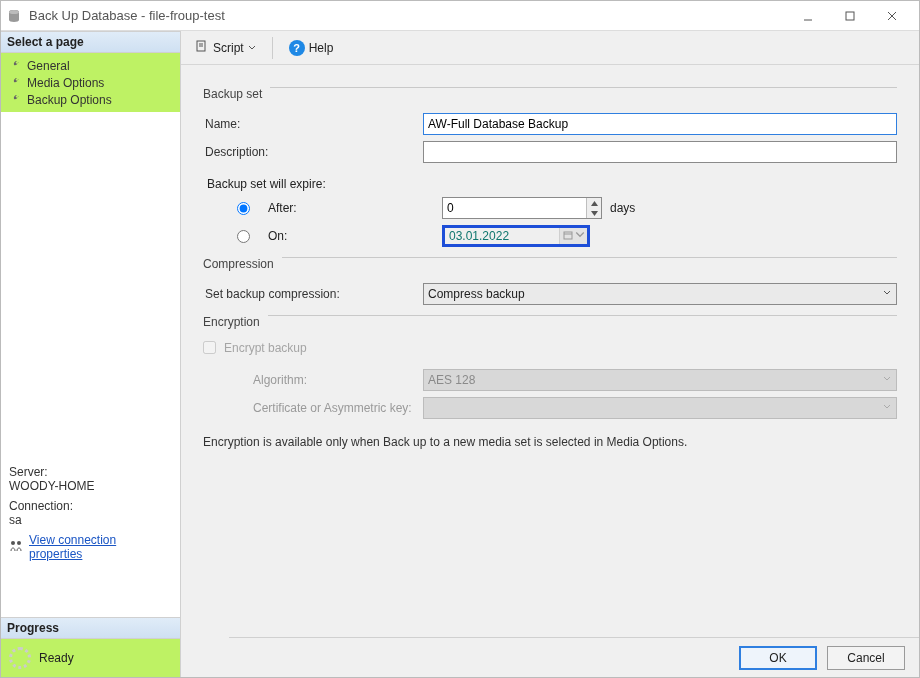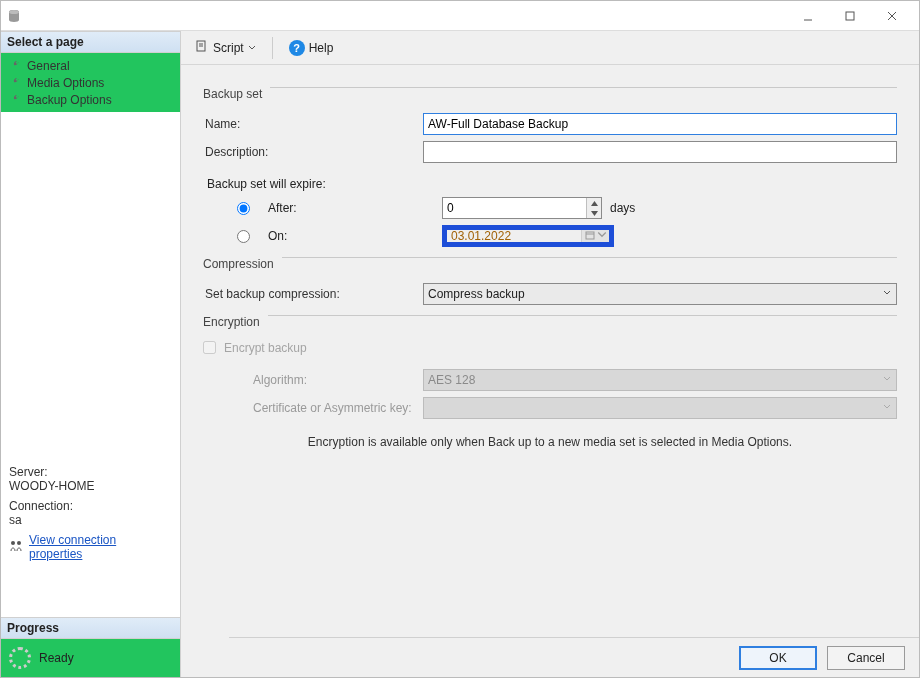--- a/index.html
+++ b/index.html
@@ -39,21 +39,21 @@
   .body {
     flex:1;
     display:flex;
     overflow:hidden;
     background:#f0f0f0;
   }
   .sidebar {
     width:180px;
     display:flex;
     flex-direction:column;
-    background:#22c55e;
+    background:#bef264;
     border-right:1px solid #d0d0d0;
   }
   .side-section-title {
     background: linear-gradient(#e0ecf8, #cfe0f2);
     font-weight:bold;
     padding:3px 6px;
     border-top:1px solid #d0d0d0;
     border-bottom:1px solid #d0d0d0;
   }
   .side-pages { padding:4px 4px 4px 6px; flex:0 0 auto;}
@@ -159,25 +159,25 @@
     border-left:1px solid #bfbfbf;
     display:flex; flex-direction:column;
   }
   .spin-btns .sbtn {
     flex:1; display:flex; align-items:center; justify-content:center;
     background:#eee;
   }
   .spin-btns svg { width:7px; height:5px; display:block; }
   .date-wrap {
     display:flex; align-items:center;
-    width:172px;
-    border:5px solid #1d4ed8;
+    width:148px;
+    border:3px solid #1d4ed8;
     height:22px;
     background:#efefef;
-    color:#a16207;
+    color:#0f766e;
   }
   .date-wrap .datetext { flex:1; padding:0 4px; font-size:12px; }
   .date-wrap .datebtn {
     width:28px; height:100%; border-left:1px solid #cfcfcf;
     display:flex; align-items:center; justify-content:center; gap:2px;
     background:#e3e3e3;
   }
   .date-wrap svg { width:10px; height:10px; }
 
   .select {
@@ -190,21 +190,21 @@
   }
   .select.disabled { color:#8a8a8a; border-color:#bcbcbc; background:#d8d8d8; }
   .select .caret svg { width:10px; height:10px; }
 
   .checkbox-row {
     display:flex; align-items:flex-start; gap:8px;
     margin:12px 0;
   }
   .checkbox-row input[type=checkbox] { margin:0; }
   .checkbox-row.disabled { color:#a5a5a5; }
-  .note { color:#333; margin-top:16px;text-align:center; }
+  .note { color:#333; margin-top:16px; }
 
   .footer {
     height:40px;
     border-top:1px solid #d0d0d0;
     display:flex; align-items:center; justify-content:flex-end;
     padding:0 14px;
     gap:10px;
     background:#f0f0f0;
     margin-left:48px;
   }
@@ -224,20 +224,21 @@
 <div class="window">
 
   <div class="titlebar">
     <span class="titleicon">
       <svg viewBox="0 0 14 14">
           <ellipse cx="7" cy="3" rx="5" ry="2" fill="#777"></ellipse>
           <path d="M2 3v8c0 1.1 2.2 2 5 2s5-.9 5-2V3" fill="#999"></path>
           <ellipse cx="7" cy="3" rx="5" ry="2" fill="#bbb"></ellipse>
         </svg>
     </span>
+    <span class="titletext">Back Up Database - file-froup-test</span>
     <span class="spacer"></span>
     <div class="winbtn">
       <svg viewBox="0 0 12 12">
           <line x1="2" y1="10" x2="10" y2="10"></line>
         </svg>
     </div>
     <div class="winbtn">
       <svg viewBox="0 0 12 12">
           <rect x="2" y="2" width="8" height="8"></rect>
         </svg>

